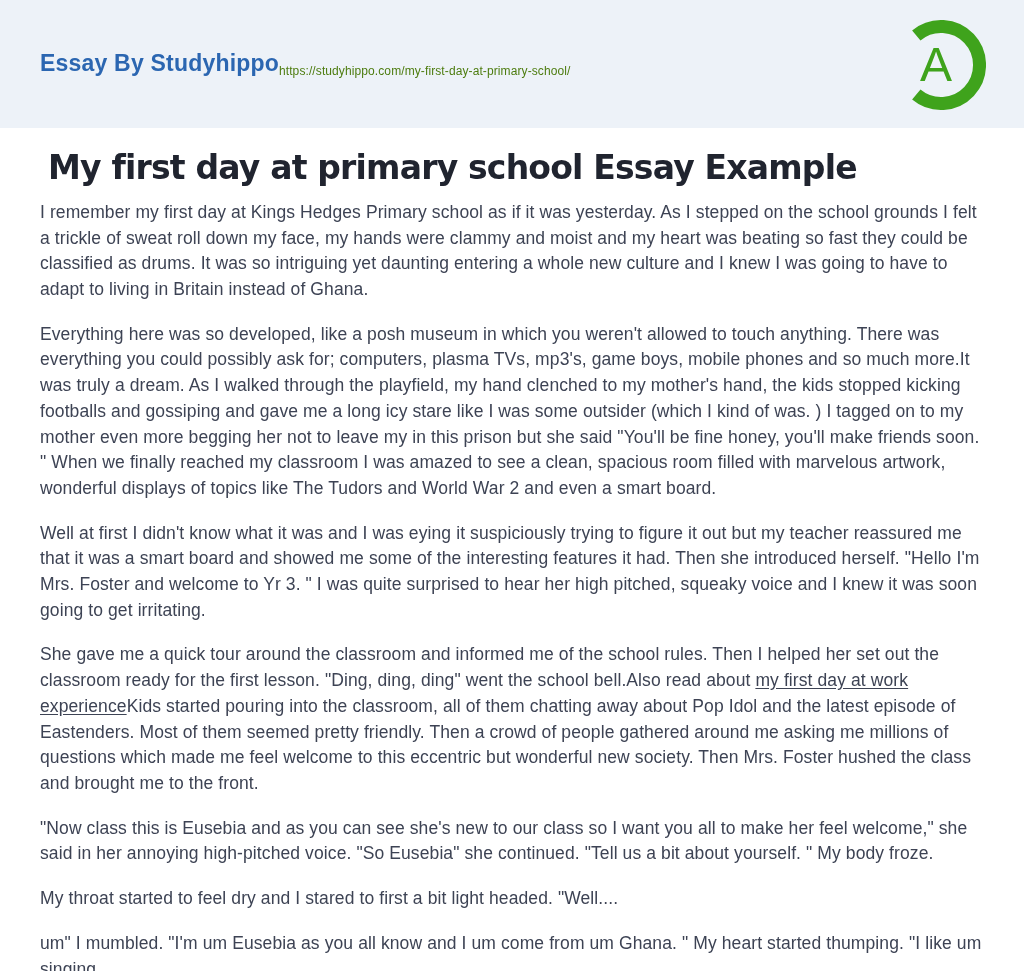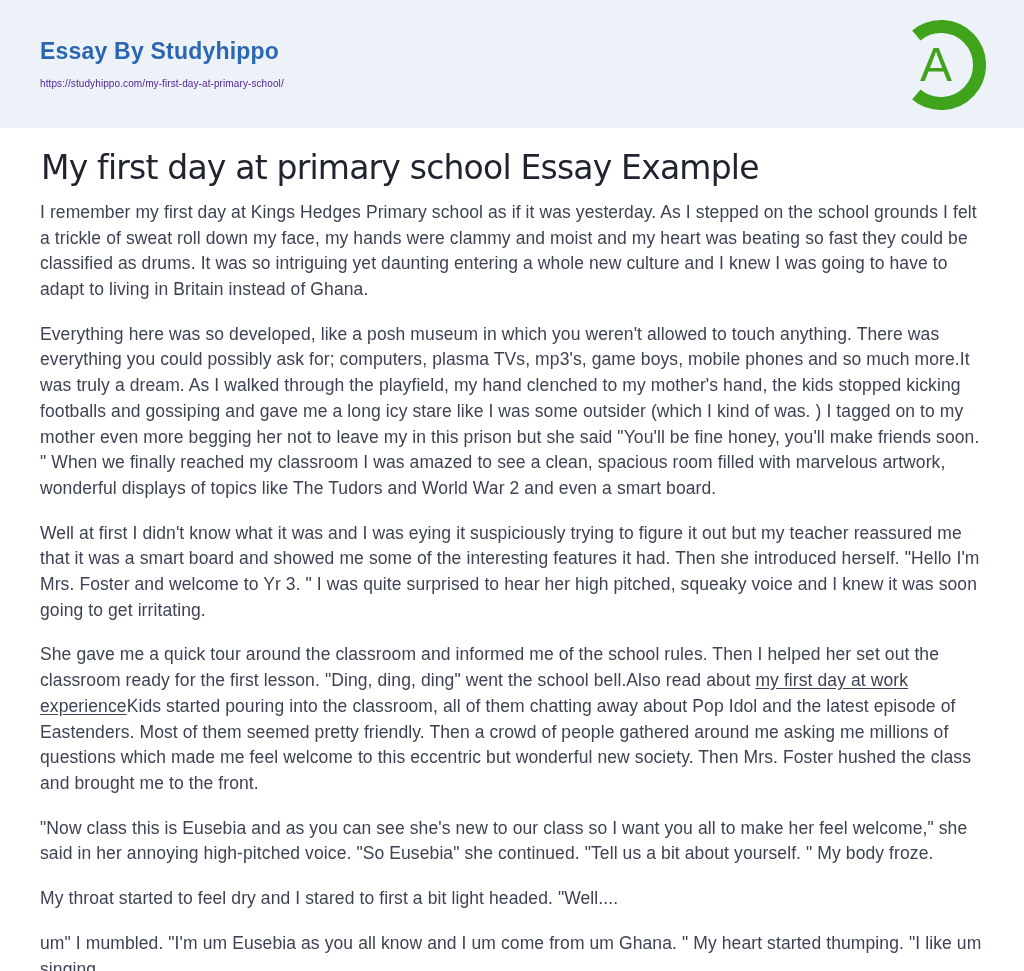--- a/index.html
+++ b/index.html
@@ -17,52 +17,52 @@
   
   .site-header {
     background: #edf2f8;
     height: 128px;
     box-sizing: border-box;
     display: flex;
     align-items: center;
     justify-content: space-between;
     padding: 0 38px 0 40px;
   }
-  .header-text { display: flex; flex-direction: column; }
+  .header-text { display: flex; }
   .header-title {
     color: #2b66b1;
     font-size: 23px;
     font-weight: 700;
     letter-spacing: 0.2px;
     line-height: 1.1;
   }
   .header-url {
     display: block;
     margin-top: 13px;
-    color: #4c1d95;
-    font-size: 10px;
+    color: #4d7c0f;
+    font-size: 12px;
     text-decoration: none;
     letter-spacing: 0.1px;
   }
   .logo { width: 82px; height: 94px; flex: 0 0 auto; }
   .logo svg { display: block; }
 
   
   .content {
     padding: 0 40px;
     box-sizing: border-box;
   }
   .article-title {
     font-family: "DejaVu Sans", sans-serif;
     font-size: 33px;
-    font-weight: 400;
+    font-weight: 700;
     color: #20242f;
     letter-spacing: -0.8px;
     line-height: 1.15;
-    margin: 21px 0 13px 1px;
+    margin: 21px 0 13px 8px;
   }
   .content p {
     color: #3d4354;
     font-size: 17.5px;
     line-height: 25.7px;
     letter-spacing: 0.1px;
     margin: 12px 0 19px 0;
   }
   .inline-link {
     color: inherit;

